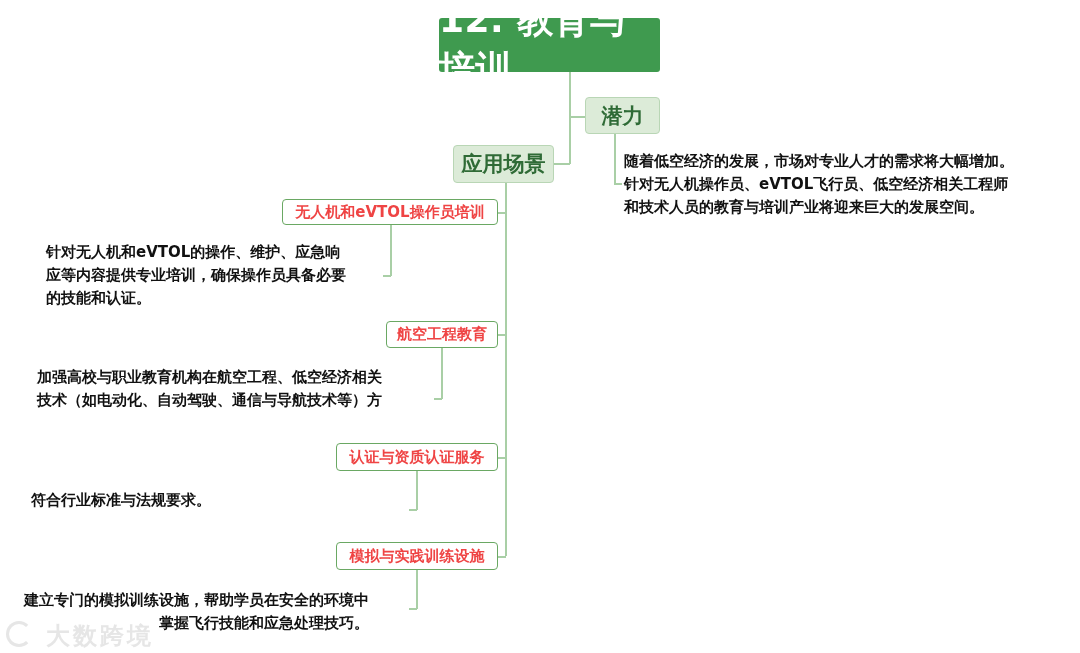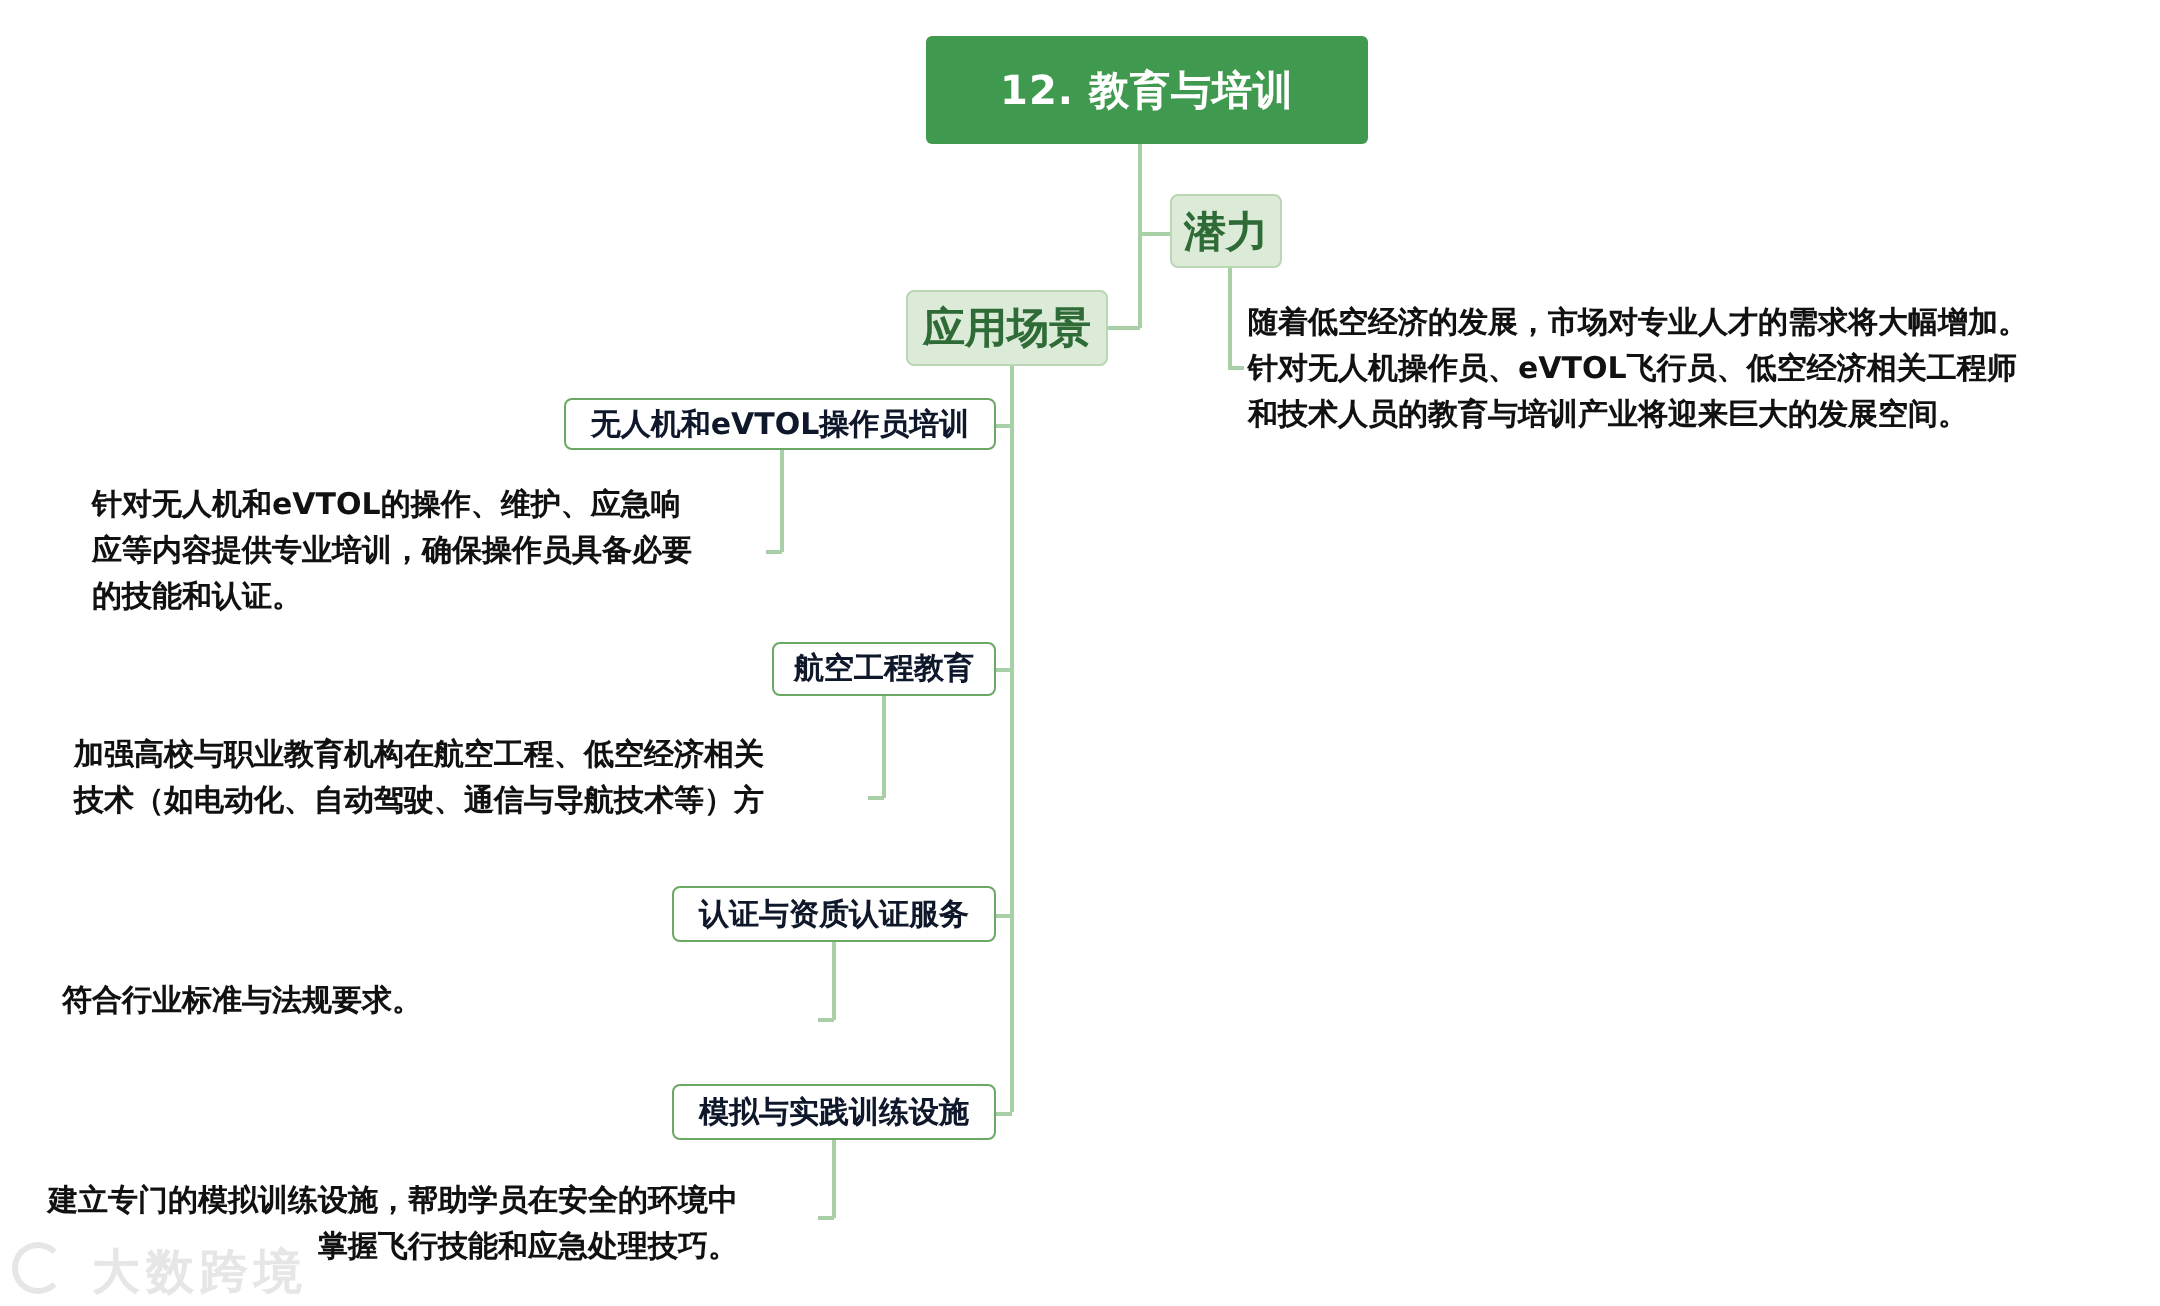--- a/index.html
+++ b/index.html
@@ -1,24 +1,24 @@
 <!DOCTYPE html>
 <html><head>
 <meta charset="utf-8">
 <style>
   html, body { margin:0; padding:0; background:#ffffff; }
   body { width:1080px; height:653px; position:relative; overflow:hidden;
          font-family:"DejaVu Sans", "Liberation Sans", sans-serif; }
   .abs { position:absolute; }
-  .root { left:463px; top:18px; width:221px; height:54px; background:#3f9a4f; border-radius:3px;
-          color:#ffffff; font-size:20px; font-weight:bold; display:flex; align-items:center; justify-content:center;
+  .root { left:439px; top:18px; width:221px; height:54px; background:#3f9a4f; border-radius:3px;
+          color:#ffffff; font-size:36px; font-weight:bold; display:flex; align-items:center; justify-content:center;
           box-sizing:border-box; letter-spacing:0.5px; }
   .main { background:#dcebd8; border:1px solid #b9d6b5; border-radius:4px; color:#2f6b36;
           font-size:21px; font-weight:bold; display:flex; align-items:center; justify-content:center; box-sizing:border-box; }
-  .sub { background:#ffffff; border:1.5px solid #6aa863; border-radius:4px; color:#0f172a;
+  .sub { background:#ffffff; border:1.5px solid #6aa863; border-radius:4px; color:#ef4444;
          font-size:15px; font-weight:bold; display:flex; align-items:center; justify-content:center; box-sizing:border-box; white-space:nowrap; }
   .text { color:#111111; font-size:15px; font-weight:bold; line-height:23px; white-space:nowrap; }
   .line { background:#a9cfa6; }
   .watermark { left:6px; top:620px; color:#e6e6e6; font-size:24px; font-weight:bold; letter-spacing:3px; }
 </style>
 </head>
 <body>
 
 <div class="abs line" style="left:569px;top:72px;width:1.5px;height:92px;"></div>
 <div class="abs line" style="left:569px;top:116px;width:16px;height:1.5px;"></div>
@@ -34,21 +34,21 @@
 <div class="abs line" style="left:383px;top:275px;width:8px;height:1.5px;"></div>
 <div class="abs line" style="left:441px;top:347px;width:1.5px;height:52px;"></div>
 <div class="abs line" style="left:434px;top:398px;width:8px;height:1.5px;"></div>
 <div class="abs line" style="left:416px;top:470px;width:1.5px;height:40px;"></div>
 <div class="abs line" style="left:409px;top:509px;width:8px;height:1.5px;"></div>
 <div class="abs line" style="left:416px;top:569px;width:1.5px;height:40px;"></div>
 <div class="abs line" style="left:409px;top:608px;width:8px;height:1.5px;"></div>
 
 <div class="abs root">12. 教育与培训</div>
 
-<div class="abs main" style="left:585px;top:97px;width:56px;height:37px;">潜力</div>
+<div class="abs main" style="left:585px;top:97px;width:75px;height:37px;">潜力</div>
 <div class="abs text" style="left:624px;top:150px;">
   <div>随着低空经济的发展，市场对专业人才的需求将大幅增加。</div>
   <div>针对无人机操作员、eVTOL飞行员、低空经济相关工程师</div>
   <div>和技术人员的教育与培训产业将迎来巨大的发展空间。</div>
 </div>
 
 <div class="abs main" style="left:453px;top:145px;width:101px;height:38px;text-align:center;">应用场景</div>
 
 <div class="abs sub" style="left:282px;top:199px;width:216px;height:26px;">无人机和eVTOL操作员培训</div>
 <div class="abs text" style="left:46px;top:241px;">

